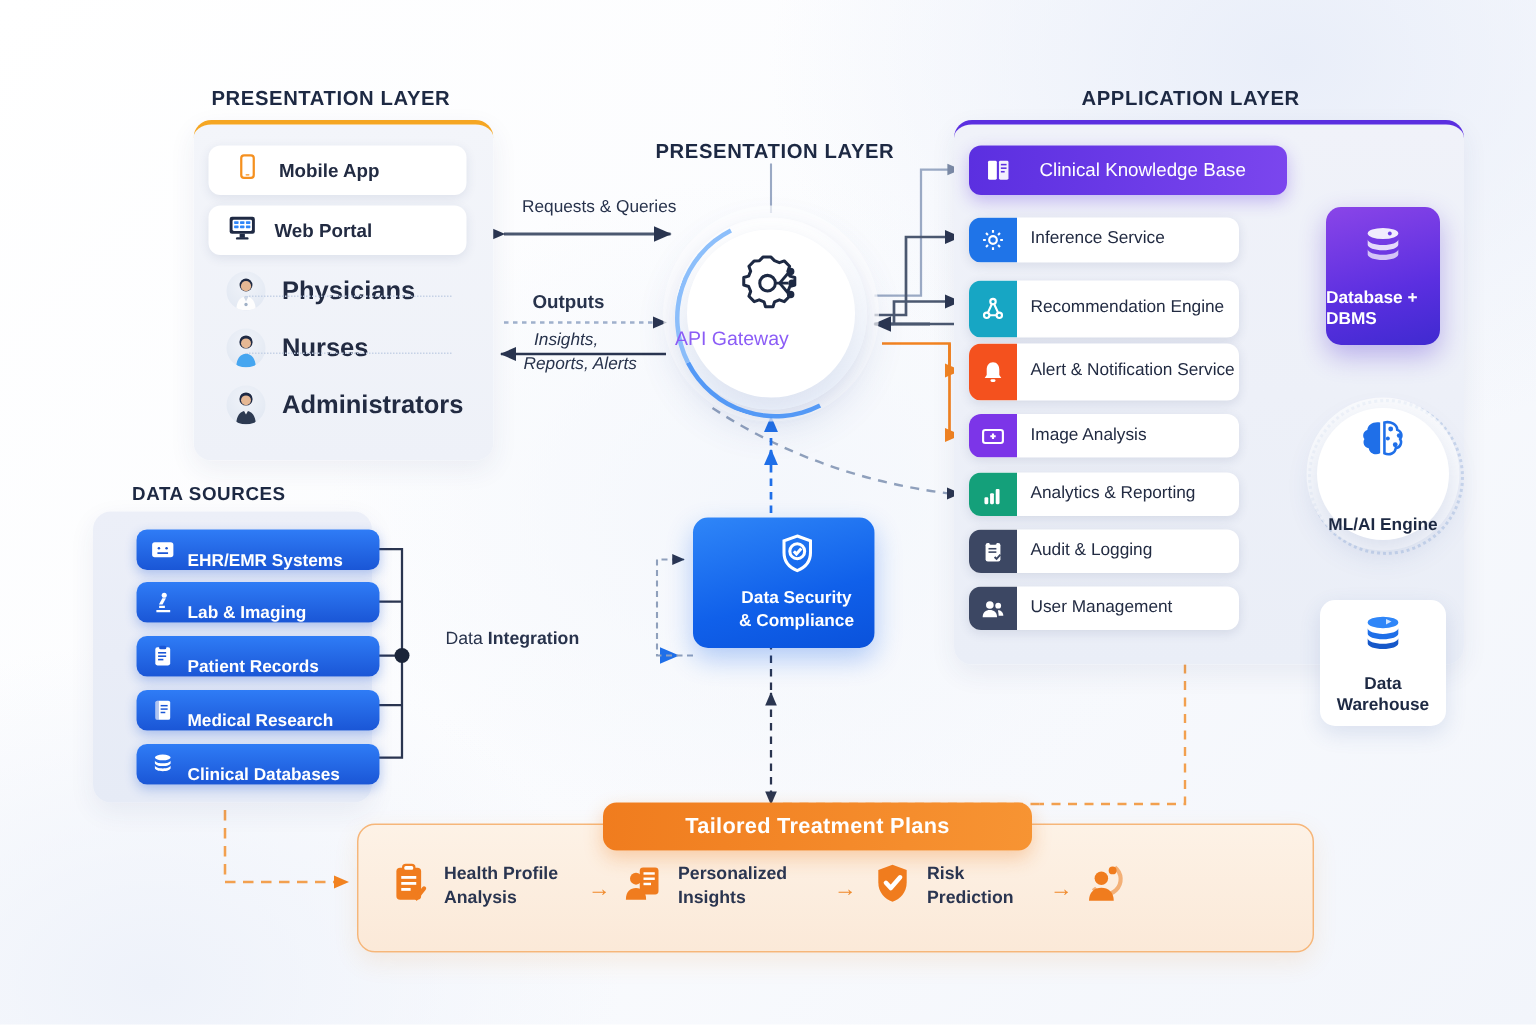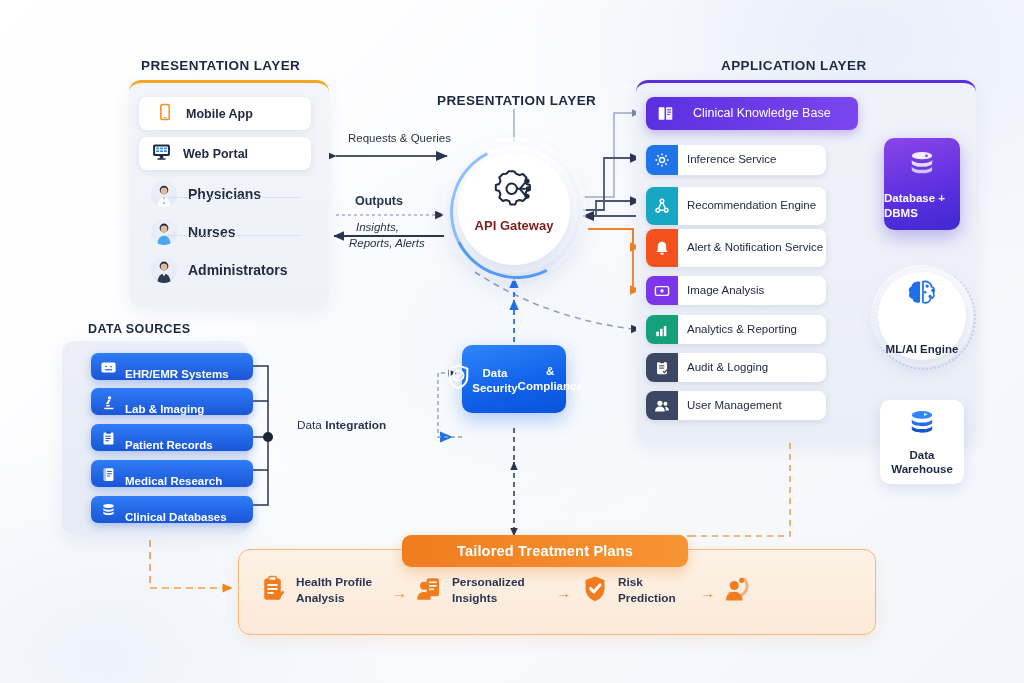--- a/index.html
+++ b/index.html
@@ -21,21 +21,21 @@
 
   
   #pres-panel{position:absolute;left:129px;top:80px;width:200px;height:224px;
     background:linear-gradient(180deg,#f3f5fa 0%,#eef1f8 100%);
     border-radius:12px;border-top:3px solid #f5a623;
     box-shadow:0 6px 18px rgba(40,60,110,.07);}
   .pcard{position:absolute;left:10px;width:172px;height:33px;background:#fff;border-radius:8px;
     box-shadow:0 2px 7px rgba(40,60,110,.10);display:flex;align-items:center;padding-left:12px;box-sizing:border-box;}
   .pcard .lab{font-size:12.5px;font-weight:bold;color:#222b42;margin-left:11px;}
   .prow{position:absolute;left:10px;width:172px;height:33px;display:flex;align-items:center;padding-left:12px;box-sizing:border-box;}
-  .prow .lab{font-size:14px;font-weight:bold;color:#222b42;margin-left:11px;}
+  .prow .lab{font-size:17px;font-weight:bold;color:#222b42;margin-left:11px;}
   .pdiv{position:absolute;left:34px;width:138px;height:0;border-top:1px dotted #c6d2e6;}
   .avatar{width:26px;height:26px;border-radius:50%;background:radial-gradient(circle at 50% 35%,#f0f3f9,#dfe6f1);
     display:flex;align-items:flex-end;justify-content:center;overflow:hidden;flex:none;}
 
   
   #ds-panel{position:absolute;left:62px;top:341px;width:186px;height:194px;
     background:linear-gradient(180deg,#eceff8 0%,#e6ebf6 100%);border-radius:12px;
     box-shadow:0 6px 18px rgba(40,60,110,.07);}
   .dscard{position:absolute;left:12px;width:162px;height:27px;border-radius:7px;
     background:linear-gradient(180deg,#2f7cf6 0%,#1a56d6 100%);
@@ -44,22 +44,22 @@
 
   
   #api-halo{position:absolute;left:450px;top:145px;width:128px;height:128px;border-radius:50%;
     background:radial-gradient(circle at 50% 42%,#ffffff 52%,#f1f5fc 72%,#e7eefb 100%);
     box-shadow:0 10px 26px rgba(60,90,160,.16), 0 0 0 8px rgba(255,255,255,.72);}
   #api-ring{position:absolute;left:458px;top:153px;width:112px;height:112px;border-radius:50%;
     background:#fff;box-shadow:0 6px 16px rgba(60,90,160,.14);}
   #api-arc{position:absolute;left:450px;top:145px;width:128px;height:128px;border-radius:50%;
     border:3px solid transparent;border-bottom-color:#3c8cf7;border-left-color:#7ab5fb;
     transform:rotate(18deg);opacity:.85;}
-  #api-label{position:absolute;left:450px;top:218px;width:128px;text-align:center;
-    font-size:13px;font-weight:bold;color:#7f1d1d;}
+  #api-label{position:absolute;left:450px;top:218px;width:128px;text-align:left;
+    font-size:13px;font-weight:normal;color:#8b5cf6;}
 
   
   #app-panel{position:absolute;left:636px;top:80px;width:340px;height:360px;
     background:linear-gradient(180deg,#f0f2f9 0%,#eaeef7 100%);border-radius:12px;
     border-top:3px solid #5b2fe0;box-shadow:0 6px 18px rgba(40,60,110,.07);}
   .svc{position:absolute;left:646px;width:180px;border-radius:8px;background:#fff;
     box-shadow:0 2px 7px rgba(40,60,110,.12);display:flex;align-items:center;overflow:hidden;box-sizing:border-box;}
   .svc .sico{width:32px;height:100%;flex:none;display:flex;align-items:center;justify-content:center;}
   .svc .lab{font-size:11.5px;font-weight:normal;color:#222b42;margin-left:9px;line-height:1.18;}
   .svc.hero{background:linear-gradient(95deg,#5b2fe0 0%,#7b46ee 100%);box-shadow:0 4px 11px rgba(91,47,224,.30);}
@@ -75,23 +75,23 @@
     box-shadow:0 8px 20px rgba(60,90,160,.17),0 0 0 7px rgba(255,255,255,.7);
     display:flex;flex-direction:column;align-items:center;justify-content:center;gap:26px;}
   #ml-dots{position:absolute;left:872px;top:266px;width:100px;height:100px;border-radius:50%;
     border:2px dotted #c9d6ec;}
   #ml .lab{font-size:11.5px;font-weight:bold;color:#1d2943;margin-top:2px;}
   #dw{position:absolute;left:880px;top:400px;width:84px;height:84px;border-radius:10px;background:#fff;
     box-shadow:0 5px 14px rgba(60,90,160,.14);display:flex;flex-direction:column;align-items:center;justify-content:center;}
   #dw .lab{font-size:11.5px;font-weight:bold;color:#1d2943;text-align:center;line-height:1.2;margin-top:4px;}
 
   
-  #sec{position:absolute;left:462px;top:345px;width:104px;height:68px;border-radius:10px;
+  #sec{position:absolute;left:462px;top:345px;width:104px;height:87px;border-radius:10px;
     background:linear-gradient(165deg,#2f86f8 0%,#1060ea 60%,#0a52db 100%);
-    box-shadow:0 7px 18px rgba(16,96,234,.30);display:flex;flex-direction:row;align-items:center;justify-content:center;}
+    box-shadow:0 7px 18px rgba(16,96,234,.30);display:flex;flex-direction:column;align-items:center;justify-content:center;padding-left:17px;}
   #sec .lab{font-size:11.5px;color:#fff;font-weight:bold;text-align:center;line-height:1.3;margin-top:4px;}
 
   
   #treat{position:absolute;left:238px;top:549px;width:636px;height:84px;border-radius:12px;
     background:linear-gradient(180deg,#fdf2e6 0%,#fbe9d8 100%);border:1.5px solid #f6b679;
     box-shadow:0 6px 16px rgba(230,140,40,.12);}
   #treat-tag{position:absolute;left:402px;top:535px;width:286px;height:32px;border-radius:9px;
     background:linear-gradient(95deg,#f07c1e 0%,#f79433 100%);
     box-shadow:0 5px 13px rgba(240,124,30,.32);display:flex;align-items:center;justify-content:center;}
   #treat-tag .lab{font-size:14.5px;font-weight:bold;color:#fff;letter-spacing:.2px;}

